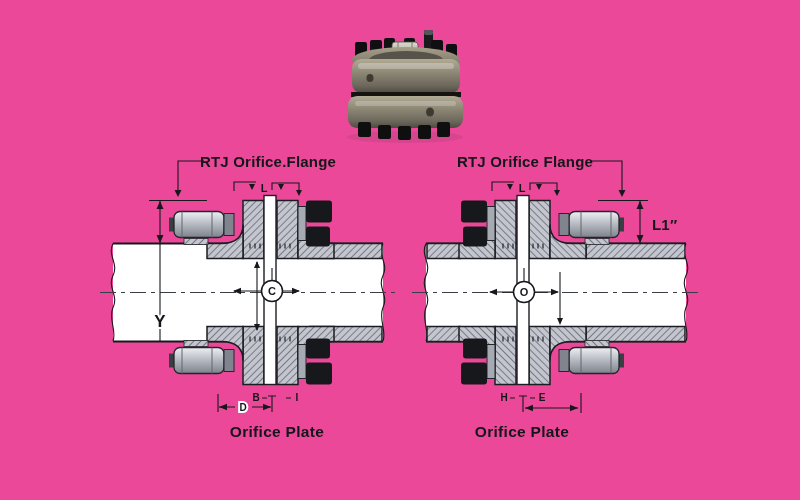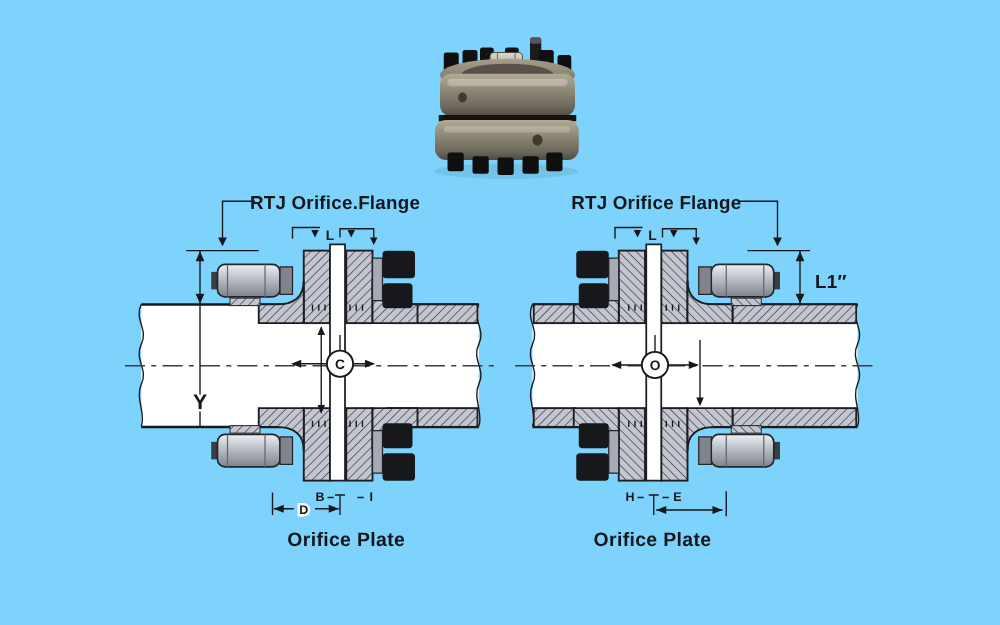--- a/index.html
+++ b/index.html
@@ -1,16 +1,16 @@
 <!DOCTYPE html>
 <html><head>
 <meta charset="utf-8">
 <style>
   html,body{margin:0;padding:0;}
-  .stage{position:relative;width:800px;height:500px;background:#7dd3fc;overflow:hidden;
+  .stage{position:relative;width:800px;height:500px;background:#ec4899;overflow:hidden;
          font-family:"Liberation Sans",sans-serif;}
   svg{position:absolute;inset:0;display:block;}
   svg text{font-family:"Liberation Sans",sans-serif;fill:#14161a;}
   .t-title{font-size:15px;font-weight:bold;letter-spacing:.2px;}
   .t-cap{font-size:15.5px;font-weight:bold;letter-spacing:.3px;}
   .t-big{font-size:17px;font-weight:bold;}
   .t-dim{font-size:11px;font-weight:bold;}
   .t-sm{font-size:10px;font-weight:bold;}
   .halo{paint-order:stroke;stroke:#fbfcfe;stroke-width:4px;}
   .ln{stroke:#17181c;stroke-width:1.1;fill:none;}

